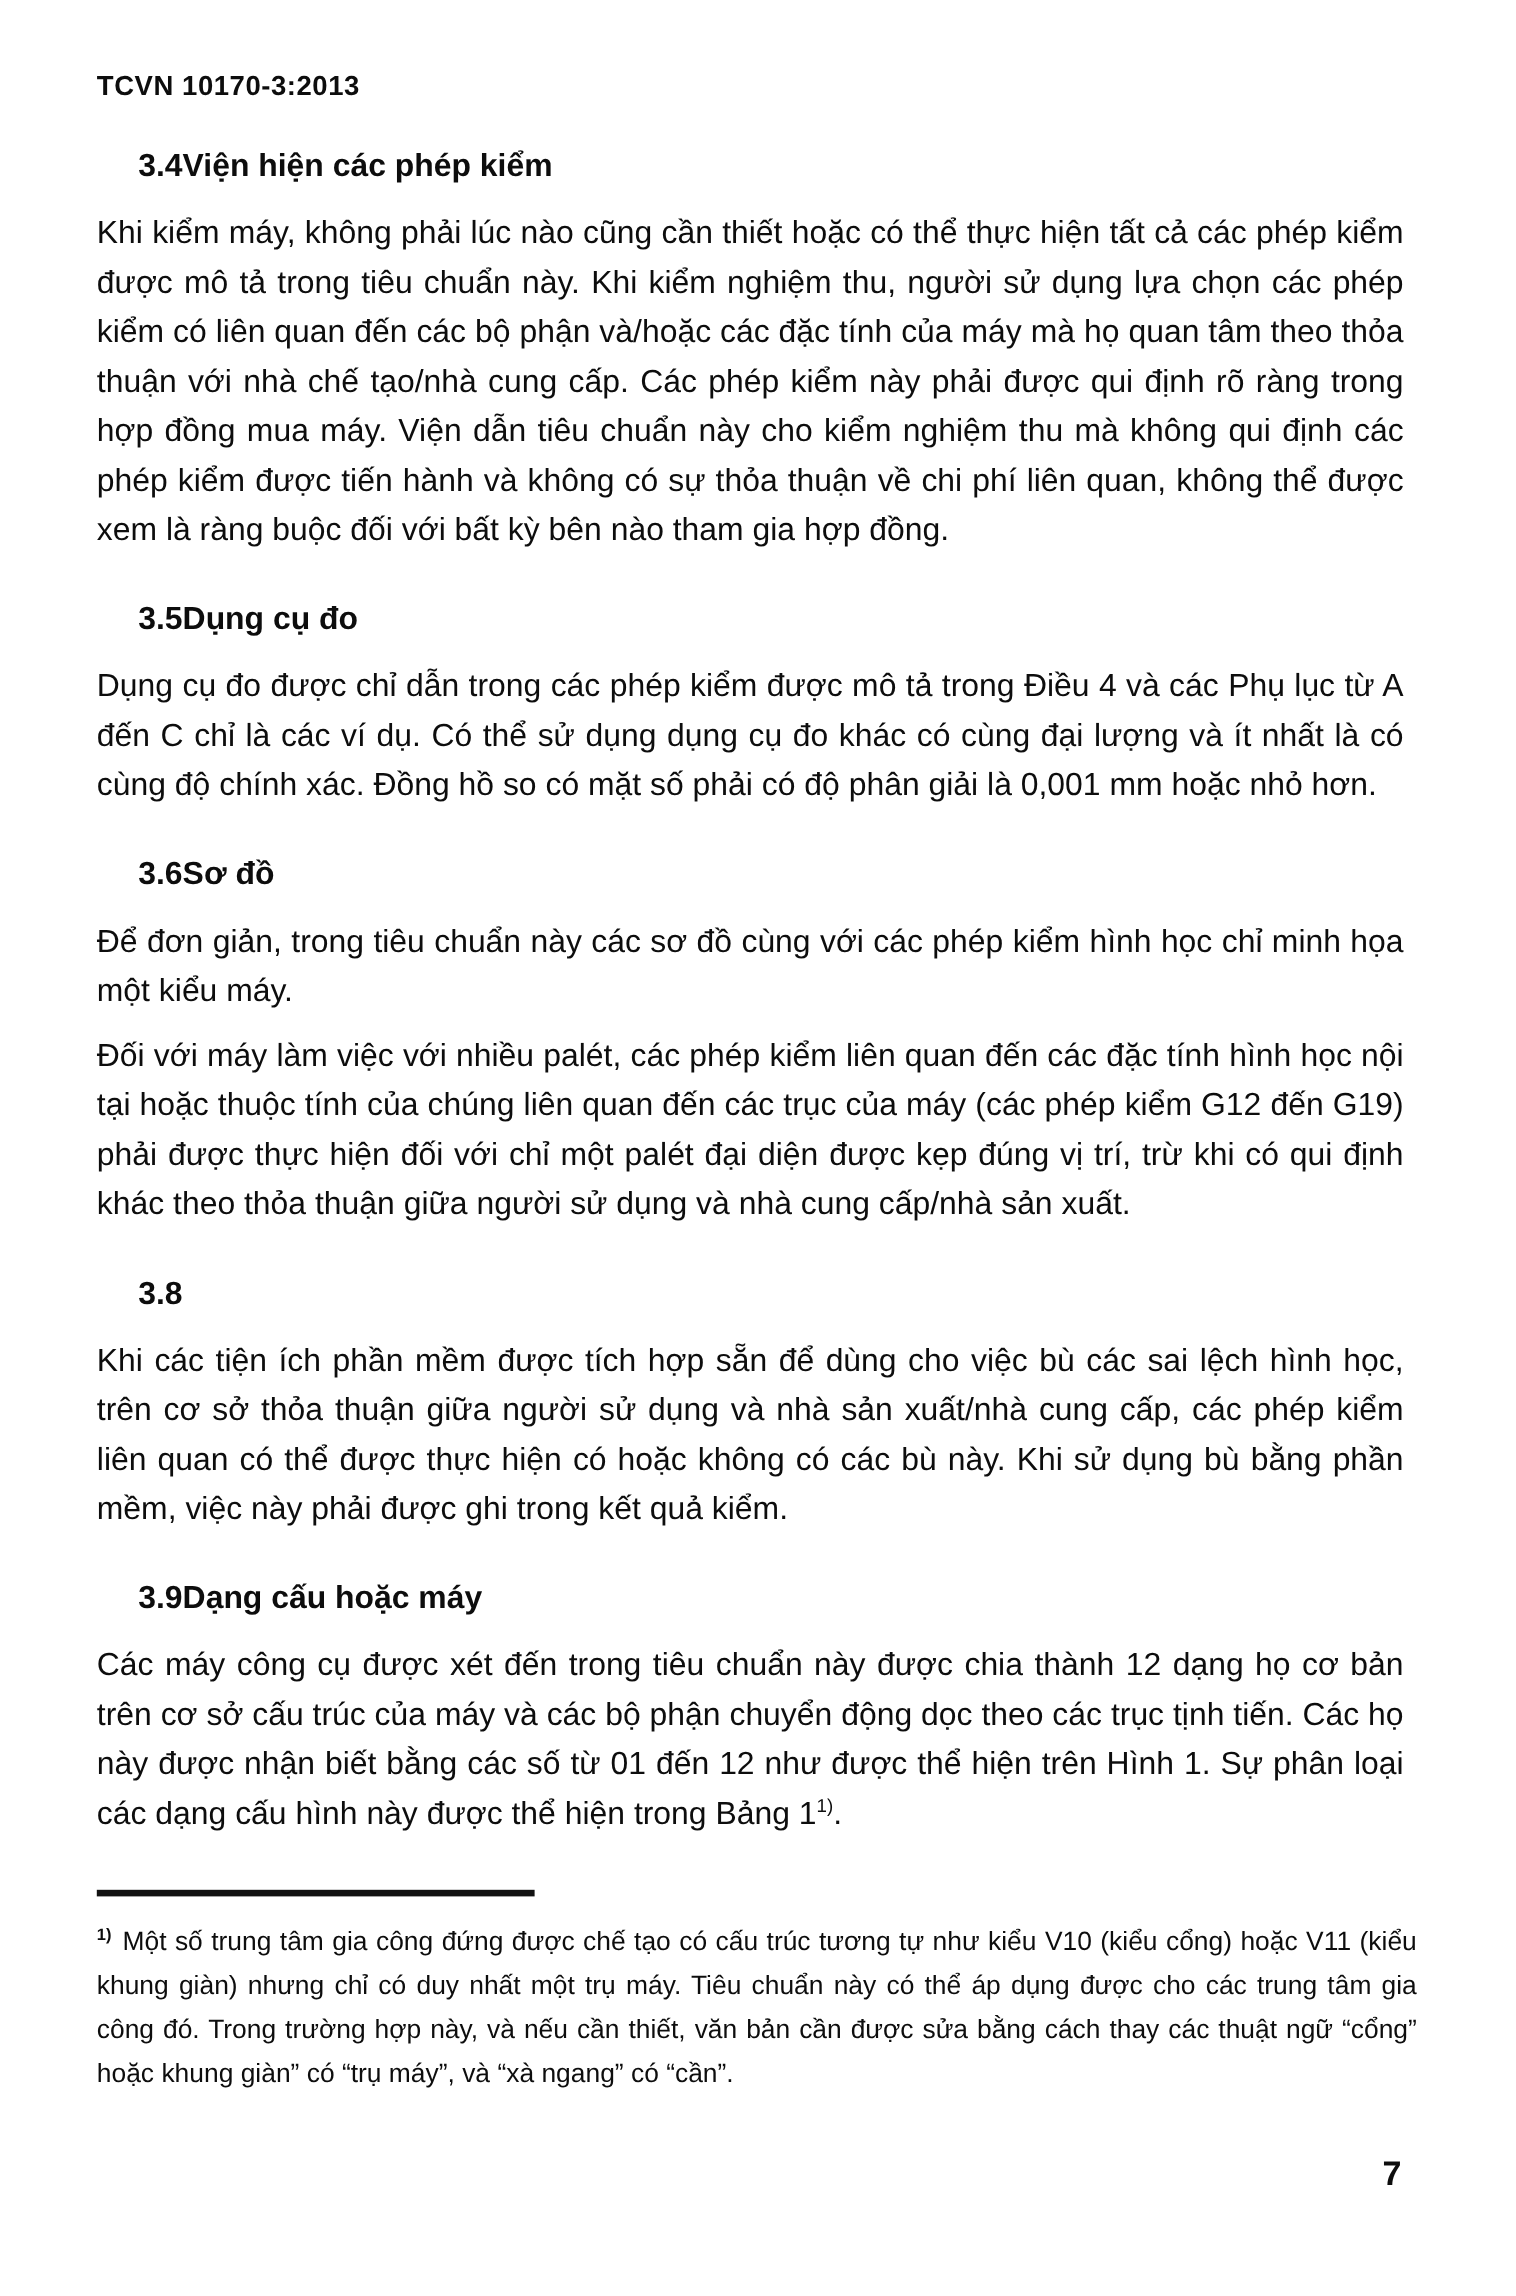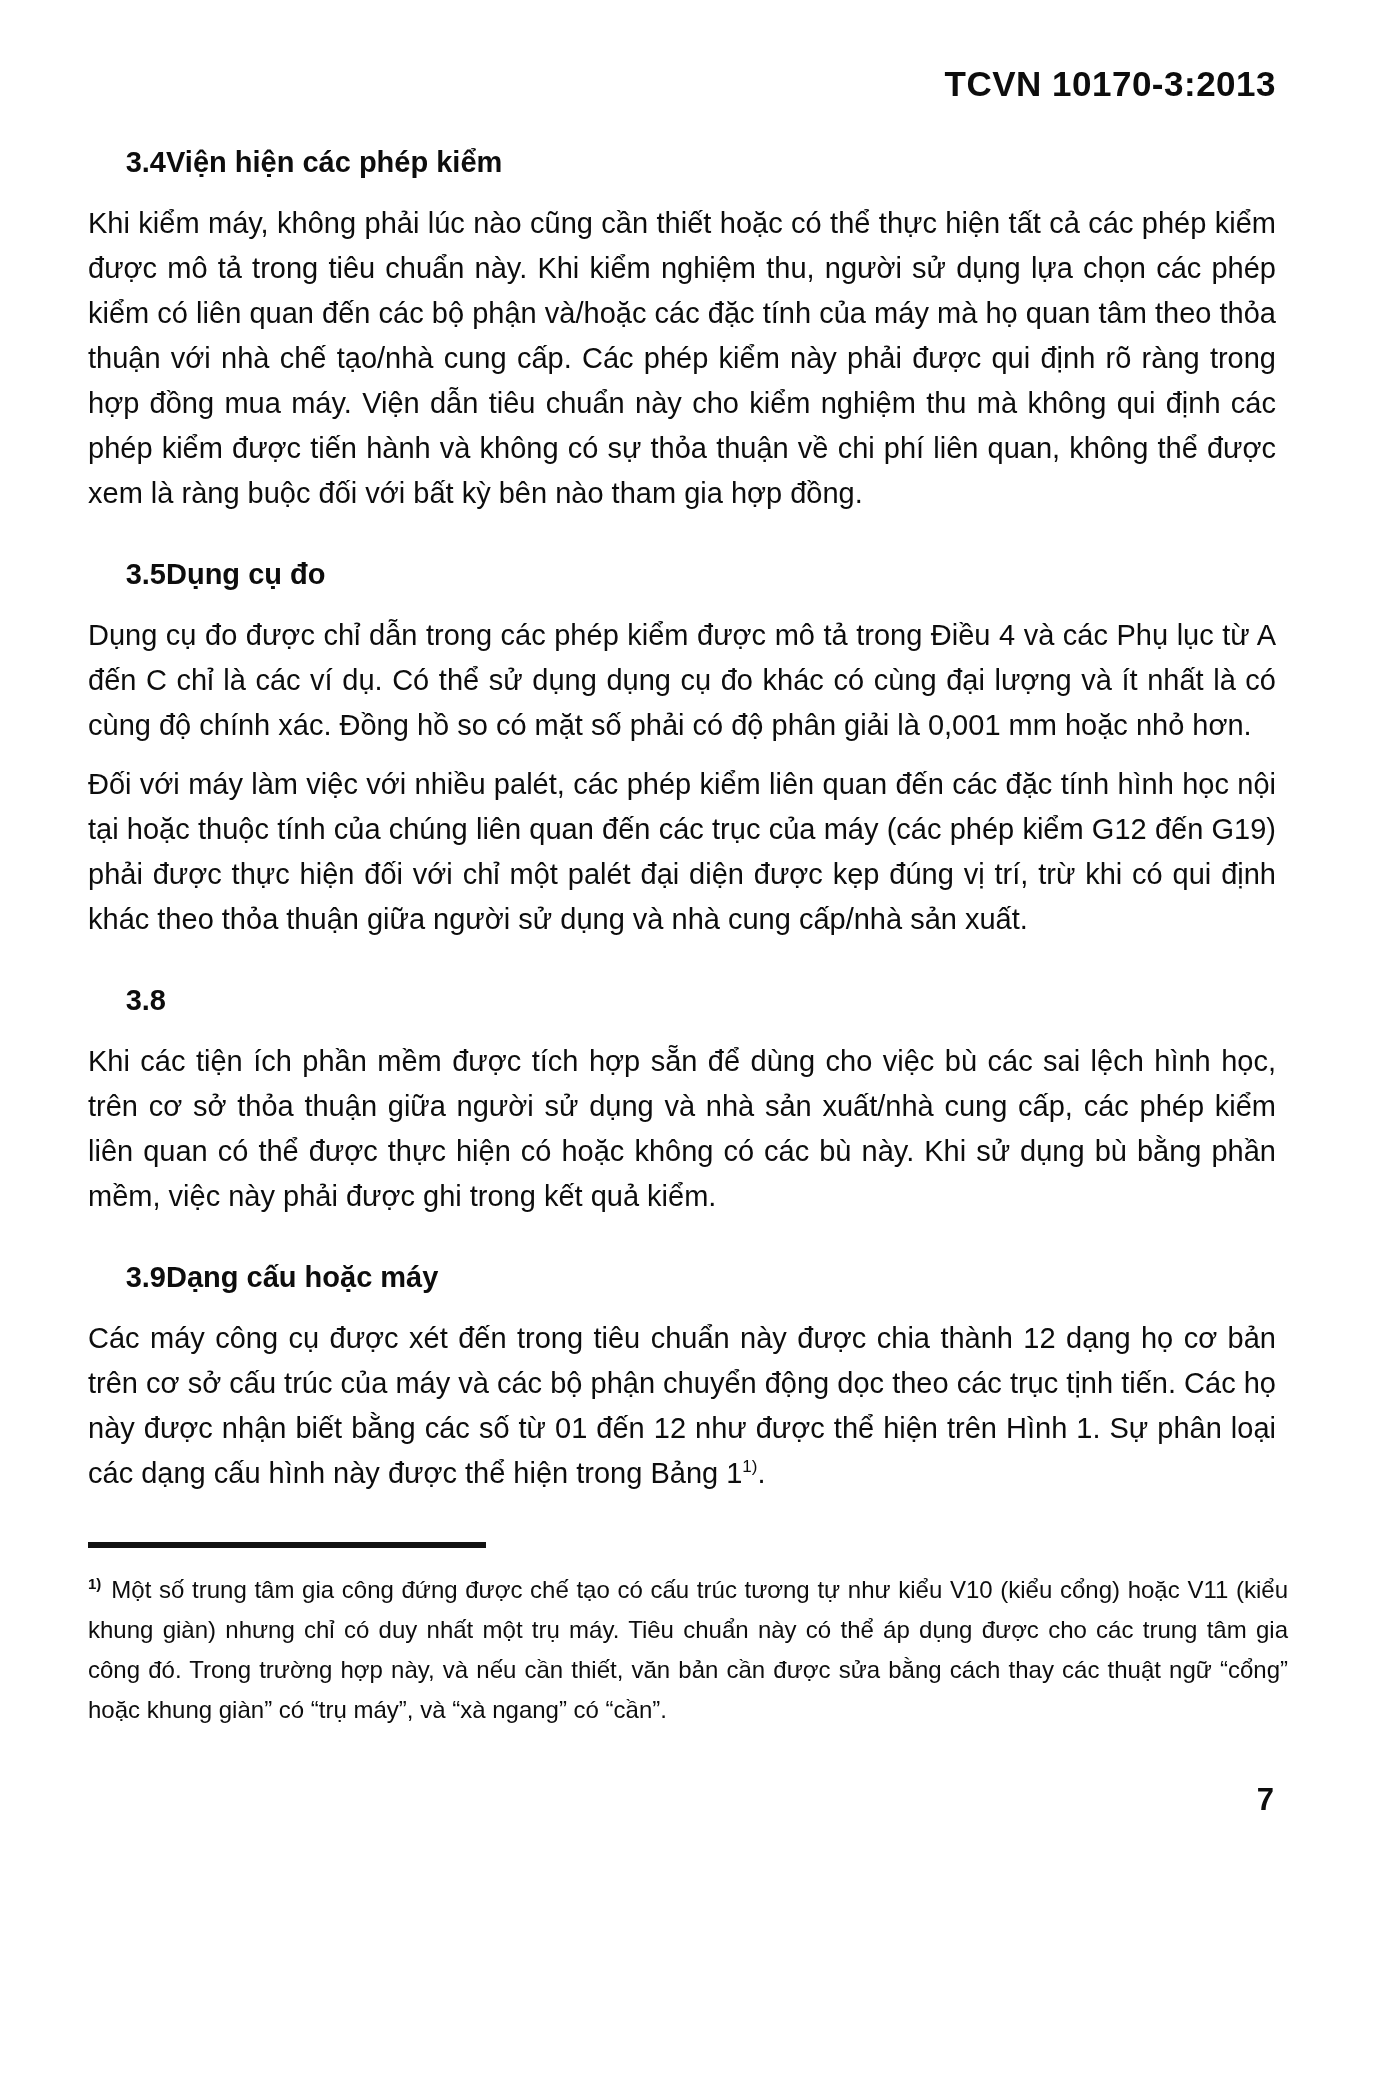--- a/index.html
+++ b/index.html
@@ -12,22 +12,22 @@
     width: 1378px;
     min-height: 2087px;
     box-sizing: border-box;
     background: #ffffff;
     color: #0d0d0d;
     font-family: "Liberation Sans", sans-serif;
     padding: 64px 90px 40px 88px;
     overflow: hidden;
   }
   .doc-header {
-    text-align: right;
-    font-size: 35px;
+    text-align: left;
+    font-size: 25px;
     font-weight: bold;
     letter-spacing: 0.5px;
     margin-bottom: 6px;
     padding-right: 12px;
   }
   .section-heading {
     display: flex;
     font-size: 29px;
     font-weight: bold;
     margin: 42px 0 22px 0;
@@ -92,20 +92,27 @@
   </section>
 
   <section>
     <h2 class="section-heading">
       <span class="num">3.5</span>
       <span class="title">Dụng cụ đo</span>
     </h2>
     <p class="section-body">Dụng cụ đo được chỉ dẫn trong các phép kiểm được mô tả trong Điều 4 và các Phụ lục từ A đến C chỉ là các ví dụ. Có thể sử dụng dụng cụ đo khác có cùng đại lượng và ít nhất là có cùng độ chính xác. Đồng hồ so có mặt số phải có độ phân giải là 0,001 mm hoặc nhỏ hơn.</p>
   </section>
 
+  <section>
+    <h2 class="section-heading">
+      <span class="num">3.6</span>
+      <span class="title">Sơ đồ</span>
+    </h2>
+    <p class="section-body">Để đơn giản, trong tiêu chuẩn này các sơ đồ cùng với các phép kiểm hình học chỉ minh họa một kiểu máy.</p>
+  </section>
 
   <section>
     <p class="section-body">Đối với máy làm việc với nhiều palét, các phép kiểm liên quan đến các đặc tính hình học nội tại hoặc thuộc tính của chúng liên quan đến các trục của máy (các phép kiểm G12 đến G19) phải được thực hiện đối với chỉ một palét đại diện được kẹp đúng vị trí, trừ khi có qui định khác theo thỏa thuận giữa người sử dụng và nhà cung cấp/nhà sản xuất.</p>
   </section>
 
   <section>
     <h2 class="section-heading">
       <span class="num">3.8</span>
     </h2>
     <p class="section-body">Khi các tiện ích phần mềm được tích hợp sẵn để dùng cho việc bù các sai lệch hình học, trên cơ sở thỏa thuận giữa người sử dụng và nhà sản xuất/nhà cung cấp, các phép kiểm liên quan có thể được thực hiện có hoặc không có các bù này. Khi sử dụng bù bằng phần mềm, việc này phải được ghi trong kết quả kiểm.</p>

